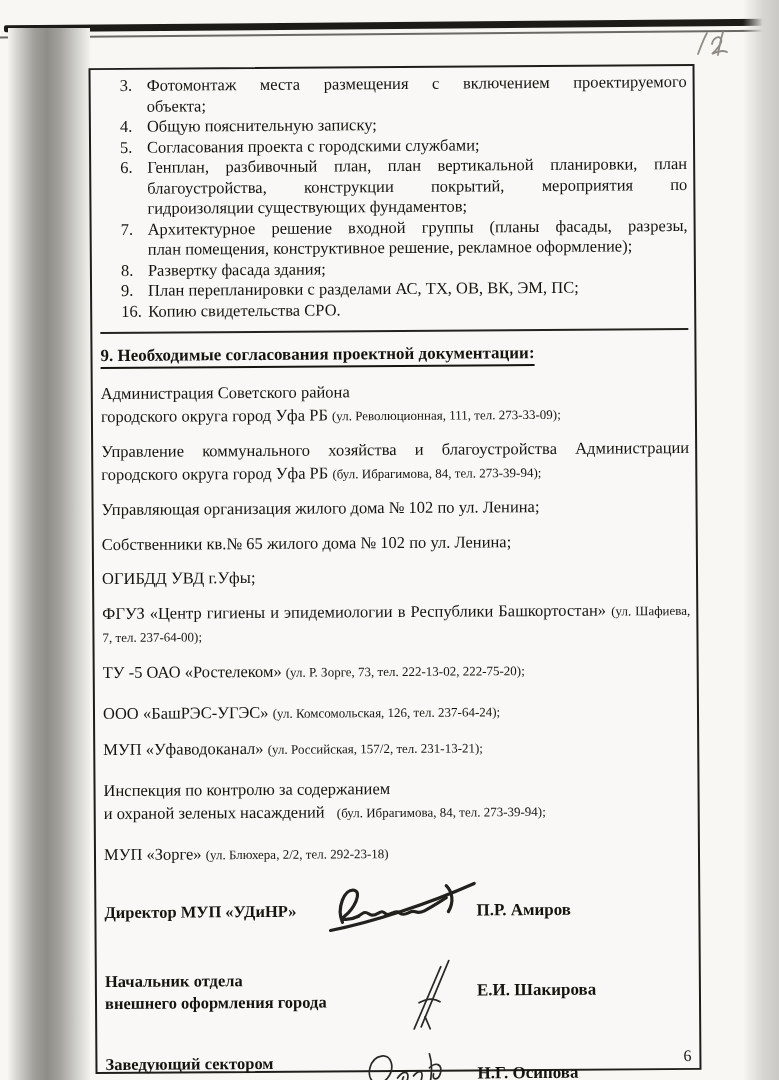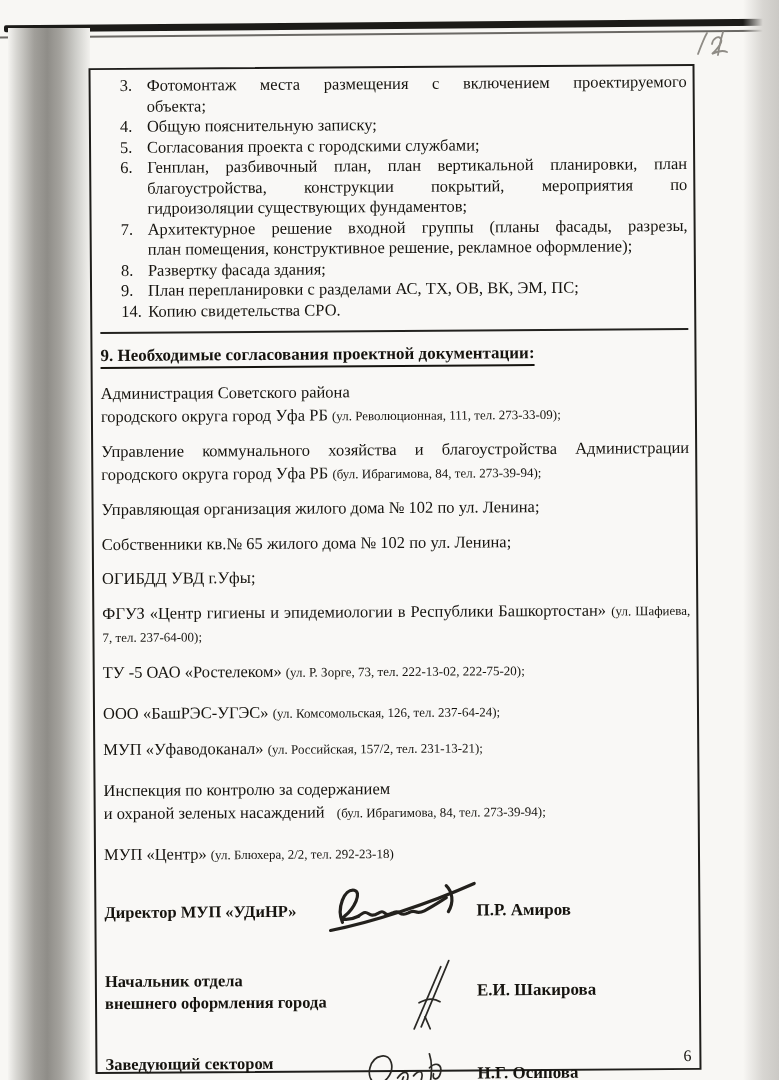--- a/index.html
+++ b/index.html
@@ -120,21 +120,21 @@
       </div>
       <div class="item">
         <span class="num">8.</span>
         <span class="line">Развертку фасада здания;</span>
       </div>
       <div class="item">
         <span class="num">9.</span>
         <span class="line">План перепланировки с разделами АС, ТХ, ОВ, ВК, ЭМ, ПС;</span>
       </div>
       <div class="item">
-        <span class="num">14.</span>
+        <span class="num">16.</span>
         <span class="line">Копию свидетельства СРО.</span>
       </div>
     </div>
 
     <div class="divider"></div>
 
     <div class="section-title">
       <span>9. Необходимые согласования проектной документации:</span>
     </div>
 
@@ -184,21 +184,21 @@
         <span class="small">(ул. Российская, 157/2, тел. 231-13-21);</span>
       </p>
 
       <p class="org gap">
         <span class="line">Инспекция по контролю за содержанием</span>
         <span class="line"><span>и охраной зеленых насаждений</span>
           <span class="small sp">(бул. Ибрагимова, 84, тел. 273-39-94);</span></span>
       </p>
 
       <p class="org gap">
-        <span>МУП «Центр»</span>
+        <span>МУП «Зорге»</span>
         <span class="small">(ул. Блюхера, 2/2, тел. 292-23-18)</span>
       </p>
     </div>
 
     <div class="sigs">
 
       <div class="sig-row">
         <div class="sig-label">
           <span class="line">Директор МУП «УДиНР»</span>
         </div>

